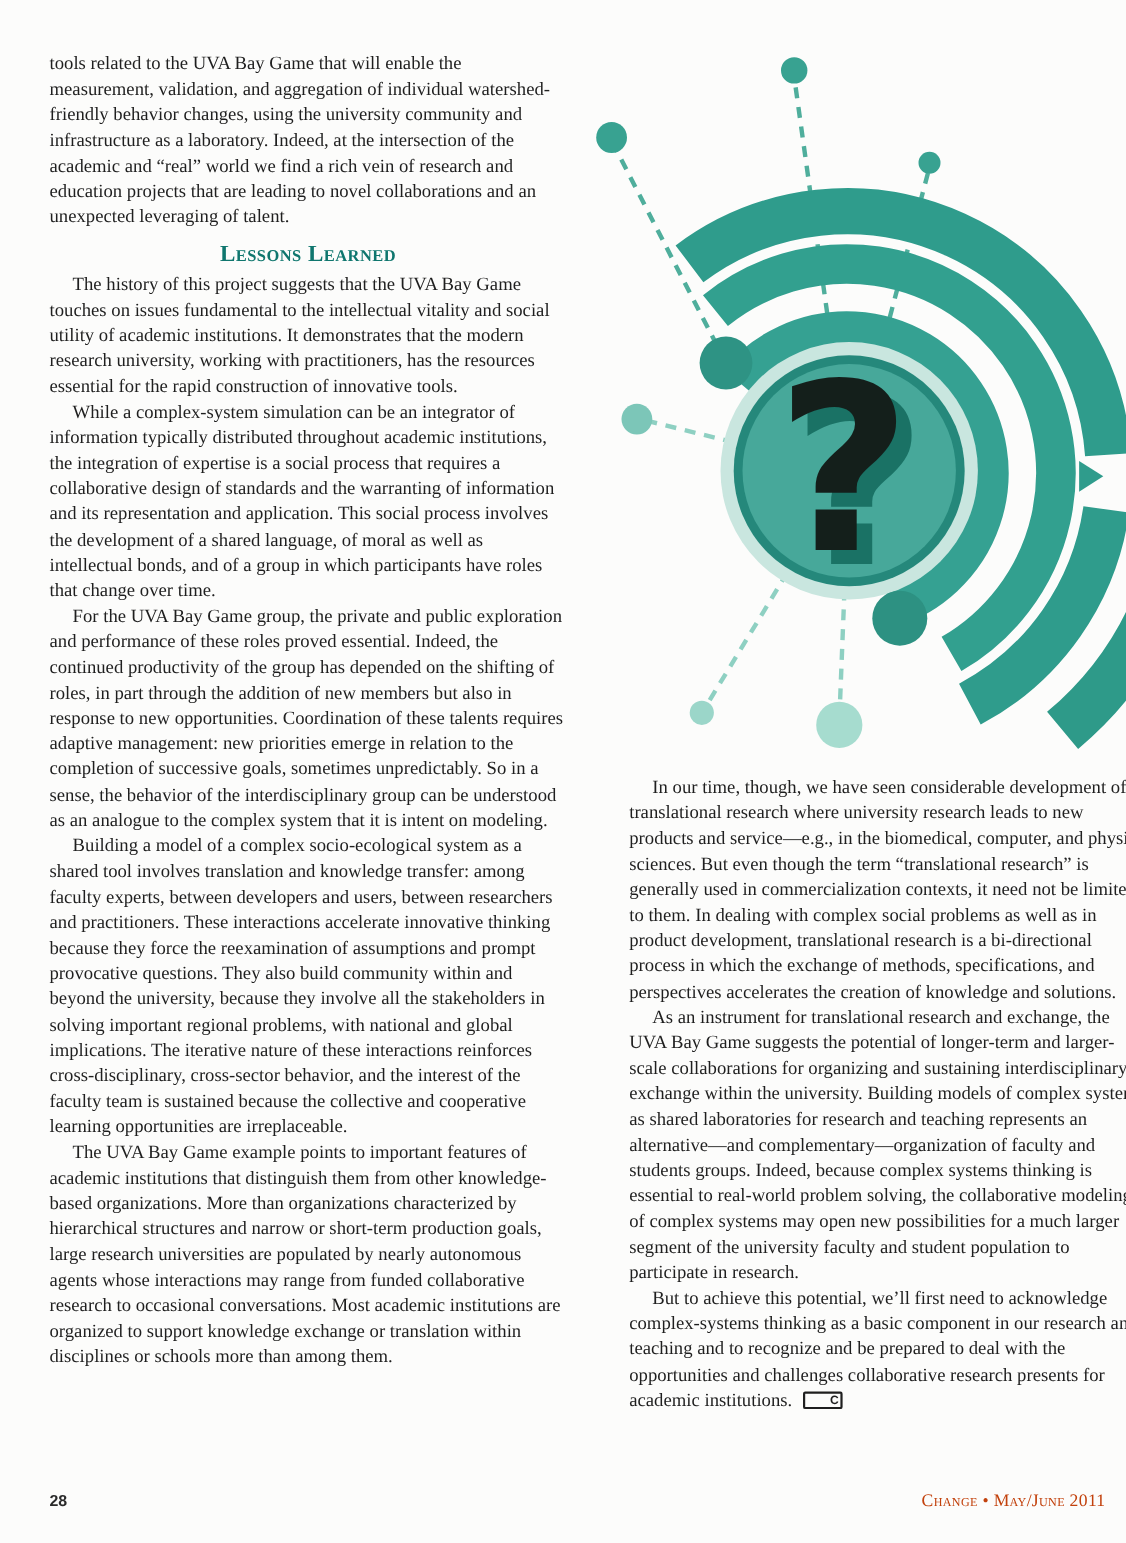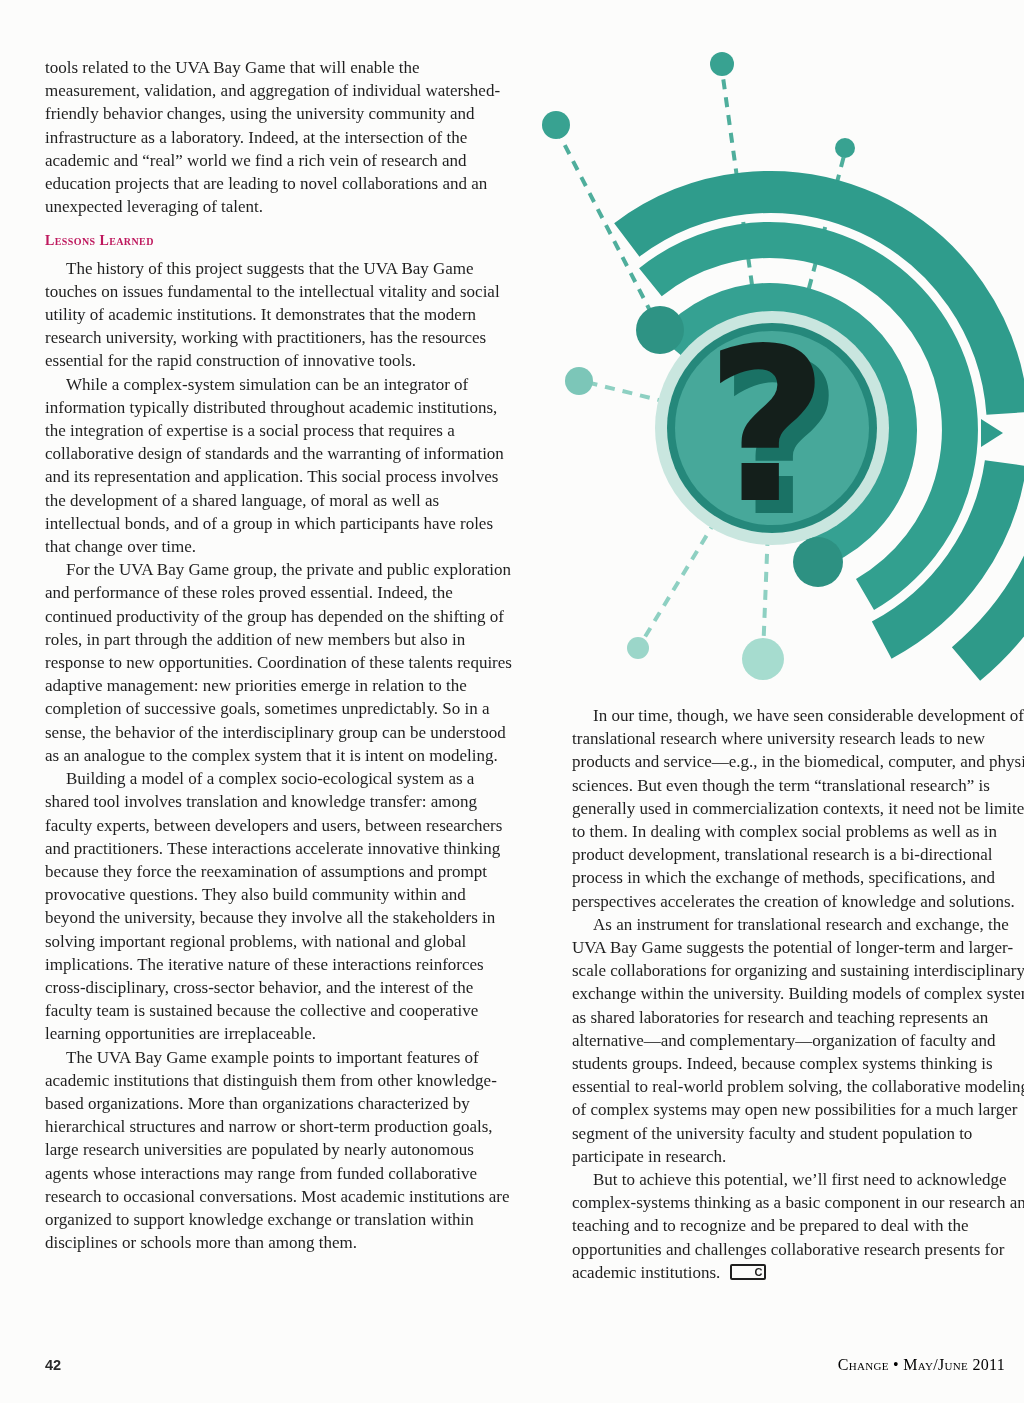--- a/index.html
+++ b/index.html
@@ -8,39 +8,40 @@
     background:#FCFCFB;
   }
   .col{
     position:absolute;
     font-family:"Liberation Serif",serif;
     font-size:17px;line-height:23.2px;color:#1F1F1F;
     text-align:left;
   }
   .col p{margin:0;text-indent:21px;}
   .col p.noindent{text-indent:0;}
-  #leftcol{left:45px;top:56px;width:470px;}
+  #leftcol{left:45px;top:46px;width:470px;}
   #rightcol{left:540px;top:704px;width:474px;margin-left:32px;}
   h2.section{
     font-family:"Liberation Serif",serif;
     font-variant:small-caps;font-weight:bold;
-    color:#be185d;font-size:14px;letter-spacing:.4px;
+    color:#0f766e;font-size:21px;letter-spacing:.4px;
     margin:11px 0 4px 0;
+    text-align:center;
   }
   .footer{
     position:absolute;left:45px;top:1356px;width:960px;
     display:flex;justify-content:space-between;align-items:baseline;
   }
   .pagenum{
     font-family:"Liberation Sans",sans-serif;font-weight:bold;
     font-size:14.5px;color:#2A2A2A;
   }
   .journal{
     font-family:"Liberation Serif",serif;font-variant:small-caps;
-    font-size:16px;color:#000000;letter-spacing:.3px;text-align:right;
+    font-size:16px;color:#c2410c;letter-spacing:.3px;text-align:right;
   }
   .endmark{
     display:inline-block;border:2px solid #1F1F1F;border-radius:2px;
     font-family:"Liberation Sans",sans-serif;font-weight:bold;
     font-size:11px;line-height:12px;padding:0 2px;margin-left:5px;
     position:relative;top:-2px;color:#1F1F1F;
   }
   #graphic{position:absolute;top:0;left:0;}
   .qmark{
     font-family:"DejaVu Sans",sans-serif;font-weight:bold;
@@ -107,15 +108,15 @@
 <div id="rightcol" class="col">
   <p>In our time, though, we have seen considerable development of translational research where university research leads to new products and service—e.g., in the biomedical, computer, and physical sciences. But even though the term “translational research” is generally used in commercialization contexts, it need not be limited to them.  In dealing with complex social problems as well as in product development, translational research is a bi-directional process in which the exchange of methods, specifications, and perspectives accelerates the creation of knowledge and solutions.</p>
   <p>As an instrument for translational research and exchange, the UVA Bay Game suggests the potential of longer-term and larger-scale collaborations for organizing and sustaining interdisciplinary exchange within the university.   Building models of complex systems as shared laboratories for research and teaching represents an alternative—and complementary—organization of faculty and students groups.  Indeed, because complex systems thinking is essential to real-world problem solving, the collaborative modeling of complex systems may open new possibilities for a much larger segment of the university faculty and student population to participate in research.</p>
   <p>
     <span>But to achieve this potential, we’ll first need to acknowledge complex-systems thinking as a basic component in our research and teaching and to recognize and be prepared to deal with the opportunities and challenges collaborative research presents for academic institutions.</span>
     <span class="endmark">C</span>
   </p>
 </div>
 
 <div class="footer">
-  <span class="pagenum">42</span>
+  <span class="pagenum">28</span>
   <span class="journal">Change • May/June 2011</span>
 </div>
 
 </body></html>

